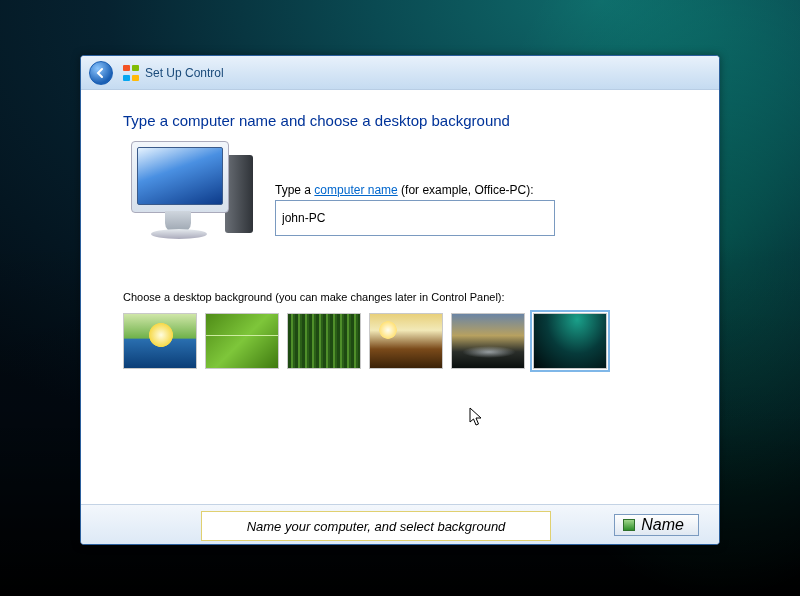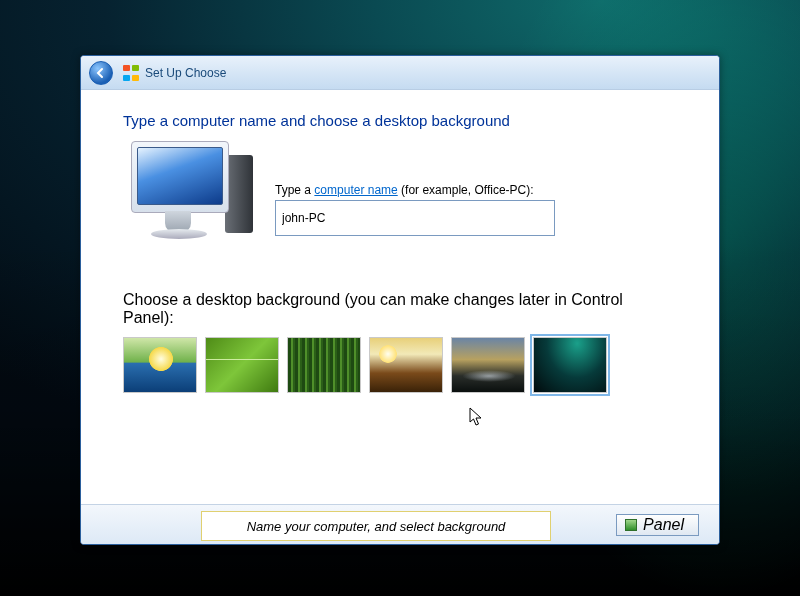--- a/index.html
+++ b/index.html
@@ -86,21 +86,21 @@
   .tower{position:absolute; right:0; top:14px; width:28px; height:78px;
     background: linear-gradient(to right,#6a6f76,#2f3338); border-radius:3px;}
   .form { flex:1; padding-top: 26px;}
   .lbl { font-size: 12px; color:#000; margin-bottom:3px;}
   .lbl a{ color:#0066cc; text-decoration: underline; cursor:pointer;}
   .input {
     width: 100%; max-width: 280px;
     height: 36px; border:1px solid #7a9ac0;
     padding: 2px 6px; font: inherit; color:#000;
   }
-  .sub { font-size:16px; color:#000; margin-bottom:10px;}
+  .sub { font-size:11px; color:#000; margin-bottom:10px;}
   .thumbs { display:flex; gap:8px; }
   .thumb {
     width: 74px; height: 56px; border:1px solid #c9c9c9; cursor:pointer;
     position:relative;
   }
   .thumb.sel { outline:2px solid #7fb7e8; outline-offset:1px;}
   .t1{background: linear-gradient(to bottom,#cfe6a8 0%,#6fb14a 45%,#2a6fb0 46%,#0b3e77 100%);}
   .t1::after{content:"";position:absolute;left:22px;top:6px;width:30px;height:30px;border-radius:50%;
     background:radial-gradient(circle,#fffde0,#f6d94a 55%,transparent 58%);}
   .t2{background: linear-gradient(135deg,#4f8c17,#7ec63a 50%,#3f7a10);}
@@ -145,21 +145,21 @@
       <svg width="12" height="12" viewBox="0 0 12 12">
         <path d="M7 2 L3 6 L7 10" stroke="#fff" stroke-width="2" fill="none" stroke-linecap="round"></path>
       </svg>
     </div>
     <div class="flag">
       <span class="r"></span>
         <span class="g"></span>
         <span class="b"></span>
         <span class="y"></span>
     </div>
-    <span>Set Up Choose</span>
+    <span>Set Up Control</span>
   </div>
 
   <div class="content">
     <div class="heading">Type a computer name and choose a desktop background</div>
 
     <div class="row1">
       <div class="monitor">
         <div class="tower"></div>
         <div class="mon-body"></div>
         <div class="mon-screen"></div>
@@ -182,20 +182,20 @@
       <div class="thumb t4"></div>
       <div class="thumb t5"></div>
       <div class="thumb t6 sel"></div>
     </div>
   </div>
 
   <div class="footer">
     <div class="helper">Name your computer, and select background</div>
     <button class="next-btn">
       <span class="ic"></span>
-      <span>Panel</span>
+      <span>Name</span>
     </button>
   </div>
 </div>
 
 <svg class="cursor" width="16" height="22">
   <path d="M1 1 L1 15 L4.5 12 L7 18 L9.5 17 L7 11 L12 11 Z" fill="#fff" stroke="#000" stroke-width="1"></path>
 </svg>
 
 </body></html>

